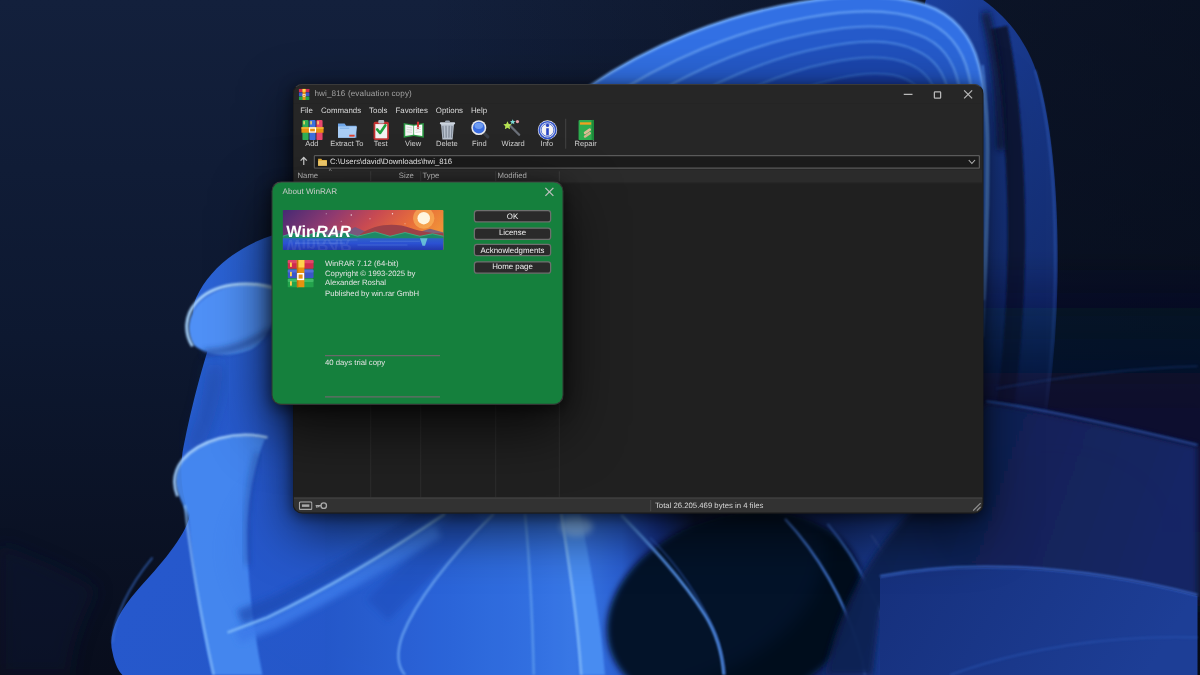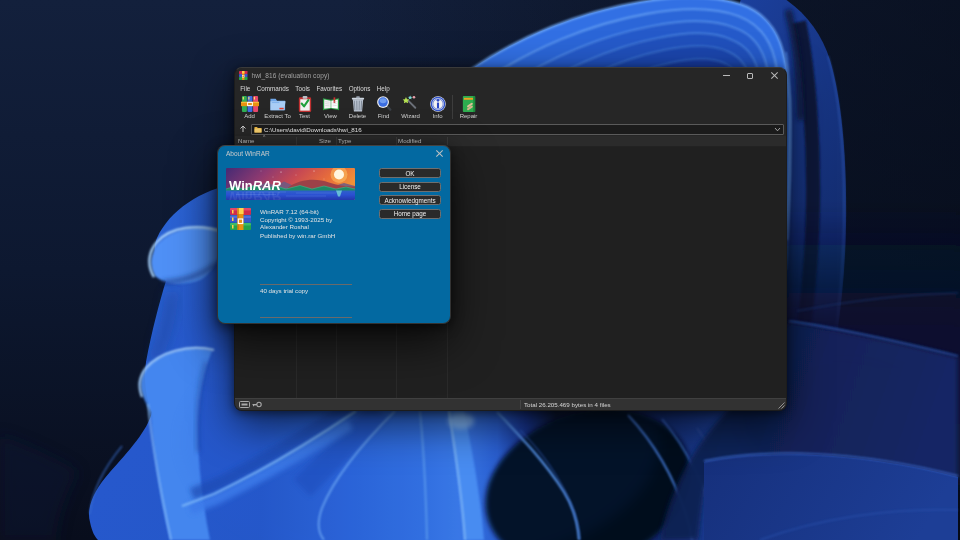--- a/index.html
+++ b/index.html
@@ -60,21 +60,21 @@
 
   .statusbar { height:12px; flex:0 0 12px; background:#323232; border-top:1px solid #404040; display:flex; align-items:center; position:relative; }
   .status-icons { display:flex; align-items:center; margin-left:4px; gap:2px; }
   .status-sep { position:absolute; left:285px; top:1px; bottom:1px; width:1px; background:#454545; }
   .status-text { position:absolute; left:289px; font-size:6.2px; color:#d6d6d6; top:2px; }
   .resize-grip { position:absolute; right:1px; bottom:1px; width:7px; height:7px; }
 
   
   .about-dialog {
     position:absolute; left:217px; top:145px; width:234px; height:179px;
-    background:#0369a1; border-radius:8px; border:1px solid #333333; border-top-color:#424242;
+    background:#15803d; border-radius:8px; border:1px solid #333333; border-top-color:#424242;
     box-shadow:0 18px 46px rgba(0,0,0,.7), 0 3px 12px rgba(0,0,0,.55);
   }
   .dlg-titlebar { height:15px; display:flex; align-items:center; }
   .dlg-title { font-size:6.5px; color:#cccccc; margin-left:8px; }
   .dlg-close { margin-left:auto; width:22px; height:100%; display:flex; align-items:center; justify-content:center; }
   .dlg-close .glyph { position:relative; width:7px; height:7px; }
   .dlg-close .glyph:before, .dlg-close .glyph:after {
     content:""; position:absolute; left:-1px; top:3px; width:9px; height:1px; background:#c2c2c2;
   }
   .dlg-close .glyph:before { transform:rotate(45deg); }

